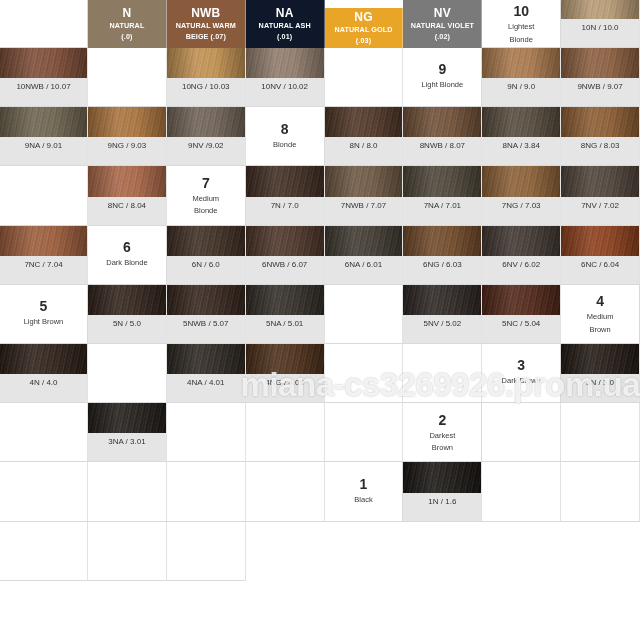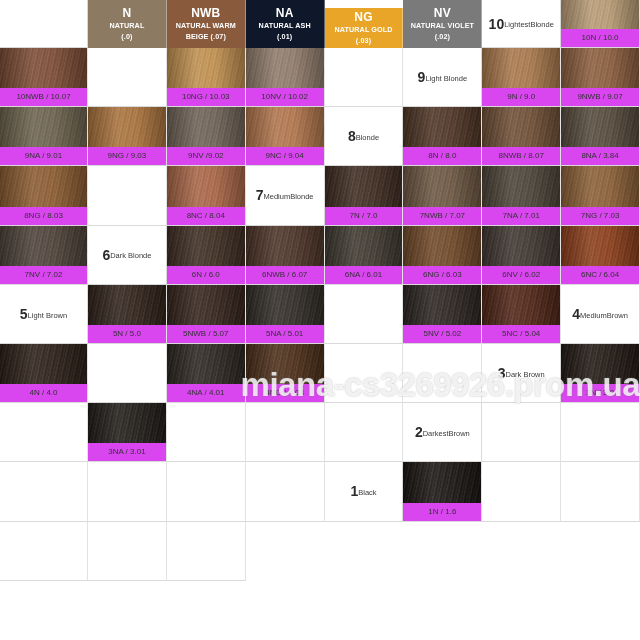--- a/index.html
+++ b/index.html
@@ -42,21 +42,21 @@
   }
   .col-head .name{
     font-size:7.2px;
     font-weight:bold;
     line-height:8.5px;
     margin-top:2px;
     letter-spacing:0.1px;
   }
   .row-head{
     display:flex;
-    flex-direction:row;
+    flex-direction:column;
     align-items:center;
     justify-content:center;
     text-align:center;
     background:#ffffff;
     border-right:1px solid #d9d9d9;
     border-bottom:1px solid #d9d9d9;
     box-sizing:border-box;
   }
   .row-head .lvl{
     font-size:14px;
@@ -98,26 +98,26 @@
   }
   .swatch .fill::before{
     content:"";
     position:absolute;left:0;top:0;right:0;bottom:0;
     background:linear-gradient(90deg, rgba(0,0,0,0.30) 0%, rgba(255,255,255,0.10) 38%, rgba(255,255,255,0.05) 62%, rgba(0,0,0,0.32) 100%);
     z-index:1;
   }
   .swatch .code{
     position:absolute;
     left:0;right:0;bottom:0;
-    height:18px;
+    height:28px;
     line-height:18px;
     text-align:center;
     font-size:8px;
     color:#333333;
-    background:#d946ef;
+    background:#e5e5e5;
     z-index:2;
   }
   .watermark{
     position:absolute;
     left:0;top:0;width:640px;height:640px;
     pointer-events:none;
     z-index:50;
     display:flex;
     align-items:center;
     justify-content:center;
@@ -207,24 +207,20 @@
       <div class="code">9NA / 9.01</div>
     </div>
     <div class="swatch">
       <div class="fill" style="background: rgb(169, 113, 58);"></div>
       <div class="code">9NG / 9.03</div>
     </div>
     <div class="swatch">
       <div class="fill" style="background: rgb(109, 96, 84);"></div>
       <div class="code">9NV /9.02</div>
     </div>
-    <div class="swatch">
-      <div class="fill" style="background: rgb(176, 116, 74);"></div>
-      <div class="code">9NC / 9.04</div>
-    </div>
     <div class="row-head">
       <div class="lvl">8</div>
       <div class="lbl">Blonde</div>
       <div class="lbl"></div>
     </div>
     <div class="swatch">
       <div class="fill" style="background: rgb(77, 51, 35);"></div>
       <div class="code">8N / 8.0</div>
     </div>
     <div class="swatch">
@@ -261,20 +257,24 @@
       <div class="fill" style="background: rgb(74, 66, 54);"></div>
       <div class="code">7NA / 7.01</div>
     </div>
     <div class="swatch">
       <div class="fill" style="background: rgb(138, 94, 52);"></div>
       <div class="code">7NG / 7.03</div>
     </div>
     <div class="swatch">
       <div class="fill" style="background: rgb(76, 64, 55);"></div>
       <div class="code">7NV / 7.02</div>
+    </div>
+    <div class="swatch">
+      <div class="fill" style="background: rgb(154, 90, 56);"></div>
+      <div class="code">7NC / 7.04</div>
     </div>
     <div class="row-head">
       <div class="lvl">6</div>
       <div class="lbl">Dark Blonde</div>
       <div class="lbl"></div>
     </div>
     <div class="swatch">
       <div class="fill" style="background: rgb(60, 43, 32);"></div>
       <div class="code">6N / 6.0</div>
     </div>

